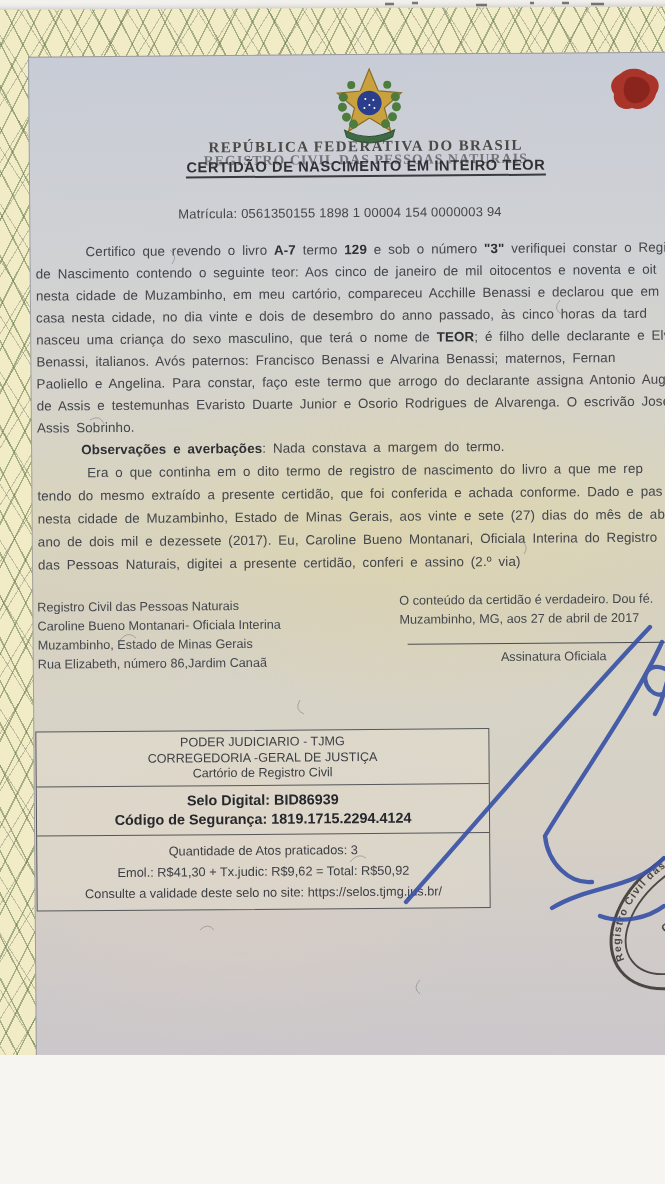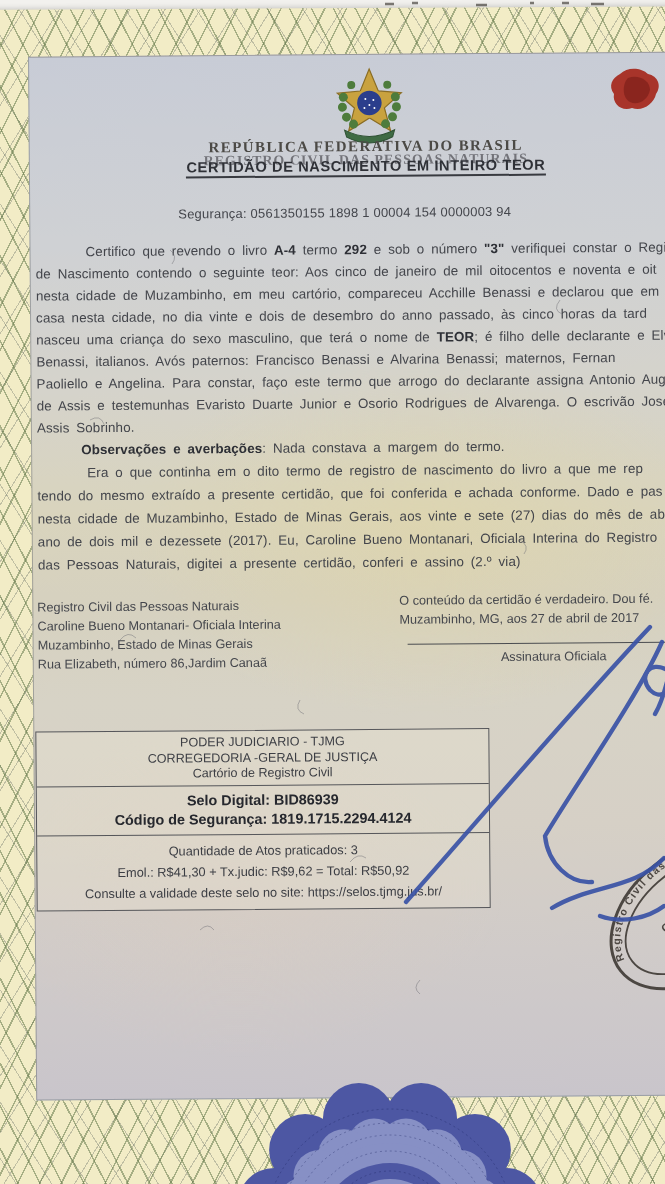--- a/index.html
+++ b/index.html
@@ -1,18 +1,18 @@
 <!DOCTYPE html>
 <html><head>
 <meta charset="utf-8">
 <style>
   html,body{margin:0;padding:0;}
   body{width:665px;height:1184px;overflow:hidden;background:#f6f5f1;
        font-family:"Liberation Sans",sans-serif;}
-  .page{position:relative;width:665px;height:1184px;overflow:hidden;
+  .page{position:relative;width:665px;height:1055px;overflow:hidden;
         background:linear-gradient(180deg,#f2f1ee 0%,#eceae6 100%);}
   
   .paper{position:absolute;left:-25px;top:10px;width:730px;height:1400px;
          transform:rotate(-0.3deg);transform-origin:0 0;
          background-color:#f2ecc6;
          background-image:
            repeating-linear-gradient(63deg, rgba(104,124,78,0) 0 18px, rgba(104,124,78,.55) 18px 19.5px),
            repeating-linear-gradient(-63deg, rgba(104,124,78,0) 0 18px, rgba(104,124,78,.55) 18px 19.5px),
            repeating-linear-gradient(58deg, rgba(130,135,120,0) 0 29px, rgba(130,135,120,.45) 29px 30px),
            repeating-linear-gradient(-58deg, rgba(130,135,120,0) 0 29px, rgba(130,135,120,.45) 29px 30px);
@@ -86,27 +86,27 @@
         <path d="M15 63 Q40 76 65 63 L63 70 Q40 82 17 70 Z" fill="#3f6b44" stroke="#2e5033" stroke-width="1"></path>
       </svg>
 
       <div class="abs center serif country" style="top:83px;">REPÚBLICA FEDERATIVA DO BRASIL</div>
       <div class="abs center serif registry" style="top:97px;">REGISTRO CIVIL DAS PESSOAS NATURAIS</div>
       <div class="abs center cert-title" style="top:103px;">
         <span>CERTIDÃO DE NASCIMENTO EM INTEIRO TEOR</span>
       </div>
 
       <div class="abs matricula" style="left:148px;top:150px;">
-        <span>Segurança:</span>
+        <span>Matrícula:</span>
         <span>0561350155 1898 1 00004 154 0000003 94</span>
       </div>
 
       <div class="abs" style="left:5px;top:184px;width:660px;">
         <div class="bodyline indent1">
-          <span>Certifico que revendo o livro </span><span class="b">A-4</span><span> termo </span><span class="b">292</span><span> e sob o número </span><span class="b">"3"</span><span> verifiquei constar o Registr</span>
+          <span>Certifico que revendo o livro </span><span class="b">A-7</span><span> termo </span><span class="b">129</span><span> e sob o número </span><span class="b">"3"</span><span> verifiquei constar o Registr</span>
         </div>
         <div class="bodyline">de Nascimento contendo o seguinte teor: Aos cinco de janeiro de mil oitocentos e noventa e oit</div>
         <div class="bodyline">nesta cidade de Muzambinho, em meu cartório, compareceu Acchille Benassi e declarou que em su</div>
         <div class="bodyline">casa nesta cidade, no dia vinte e dois de desembro do anno passado, às cinco horas da tard</div>
         <div class="bodyline">
           <span>nasceu uma criança do sexo masculino, que terá o nome de </span><span class="b">TEOR</span><span>; é filho delle declarante e Elv</span>
         </div>
         <div class="bodyline">Benassi, italianos. Avós paternos: Francisco Benassi e Alvarina Benassi; maternos, Fernan</div>
         <div class="bodyline">Paoliello e Angelina. Para constar, faço este termo que arrogo do declarante assigna Antonio Augu</div>
         <div class="bodyline">de Assis e testemunhas Evaristo Duarte Junior e Osorio Rodrigues de Alvarenga. O escrivão José</div>

